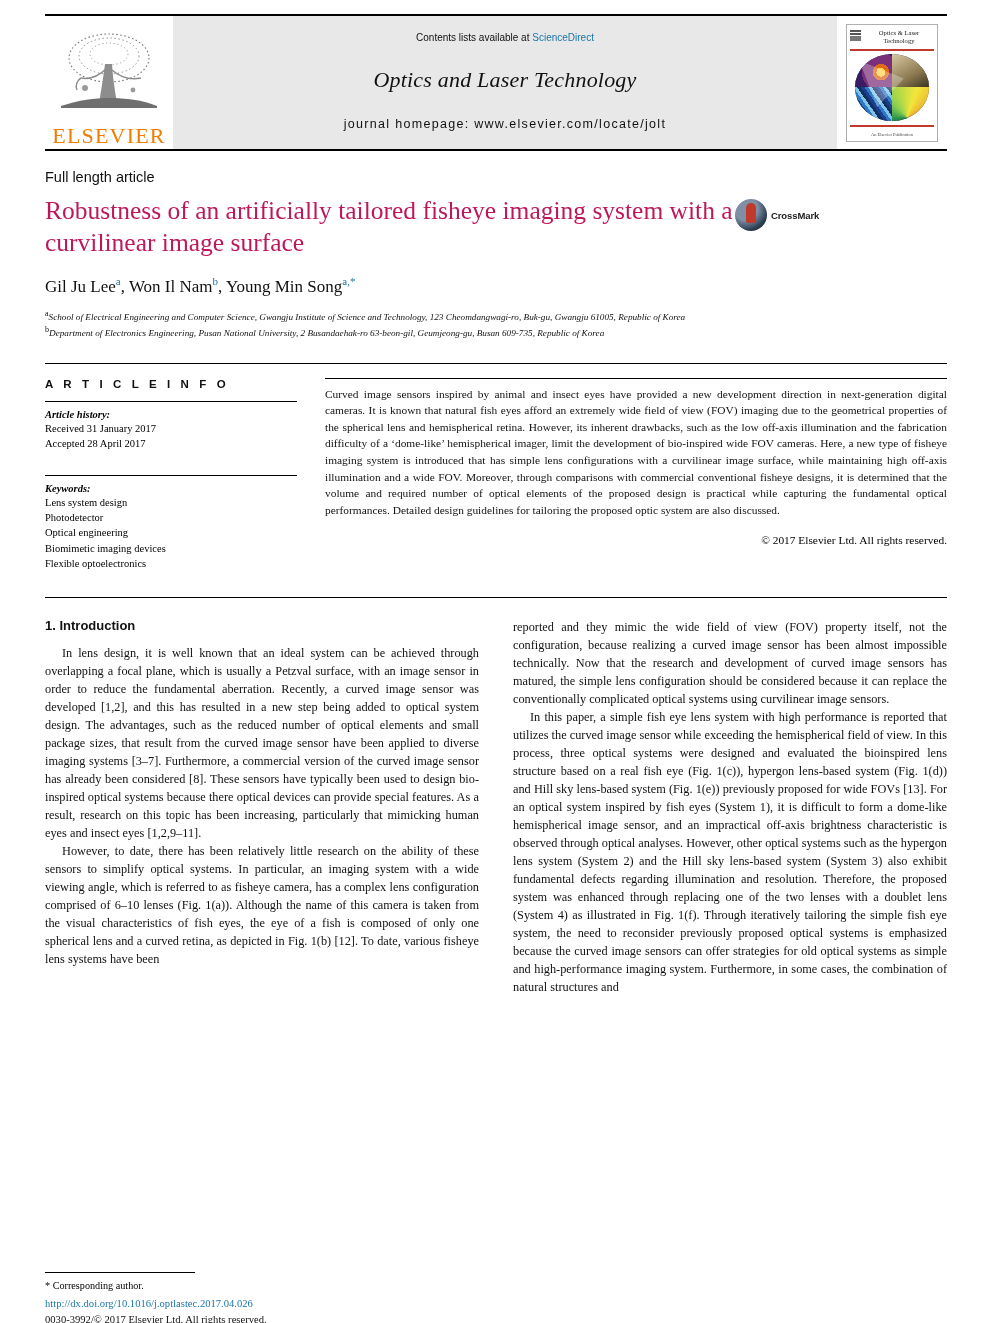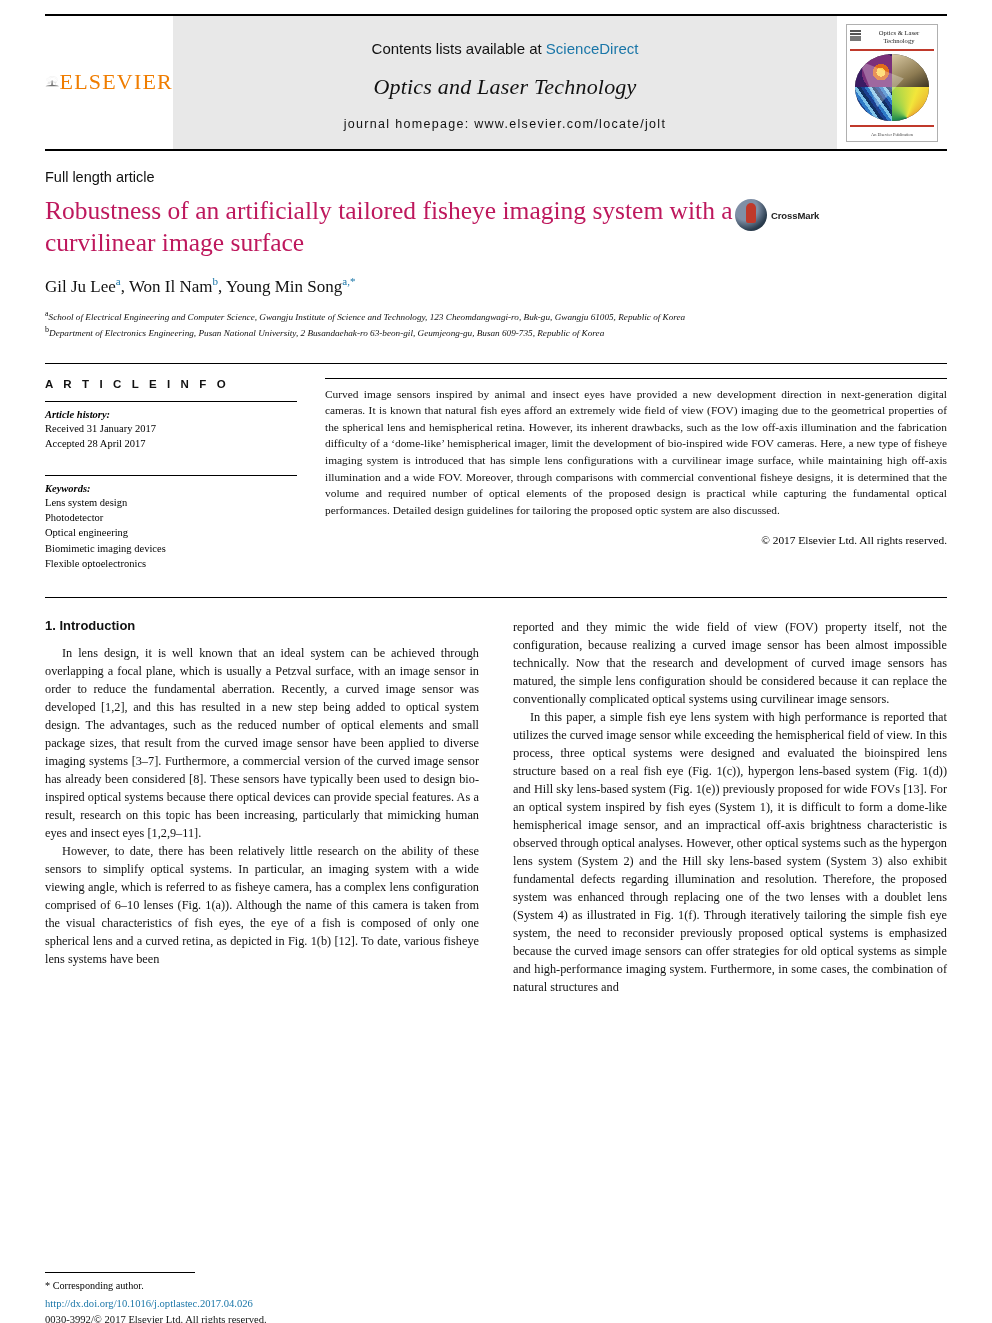--- a/index.html
+++ b/index.html
@@ -40,21 +40,21 @@
     border-bottom: 2.5px solid #000;
     height: 133px;
     display: flex;
     align-items: stretch;
     background: #fff;
   }
   .elsevier-logo {
     width: 128px;
     flex: 0 0 128px;
     display: flex;
-    flex-direction: row;
+    flex-direction: column;
     justify-content: flex-end;
     align-items: center;
     padding-bottom: 2px;
     box-sizing: border-box;
   }
   .elsevier-tree {
     width: 108px;
     height: 96px;
     display: block;
   }
@@ -70,24 +70,23 @@
     flex: 1 1 auto;
     background: #e8e8e8;
     display: flex;
     flex-direction: column;
     justify-content: space-between;
     align-items: center;
     padding: 16px 0 18px 0;
     box-sizing: border-box;
   }
   .contents-line {
-    font-size: 15px;
+    font-size: 10px;
     font-family: "Liberation Sans", sans-serif;
     color: #111;
-    margin-top: 8px;
   }
   .sciencedirect {
     color: #1a76a8;
   }
   .journal-title {
     font-size: 22px;
     font-family: "Liberation Serif", serif;
     color: #111;
     letter-spacing: 0.2px;
     font-style: italic;

